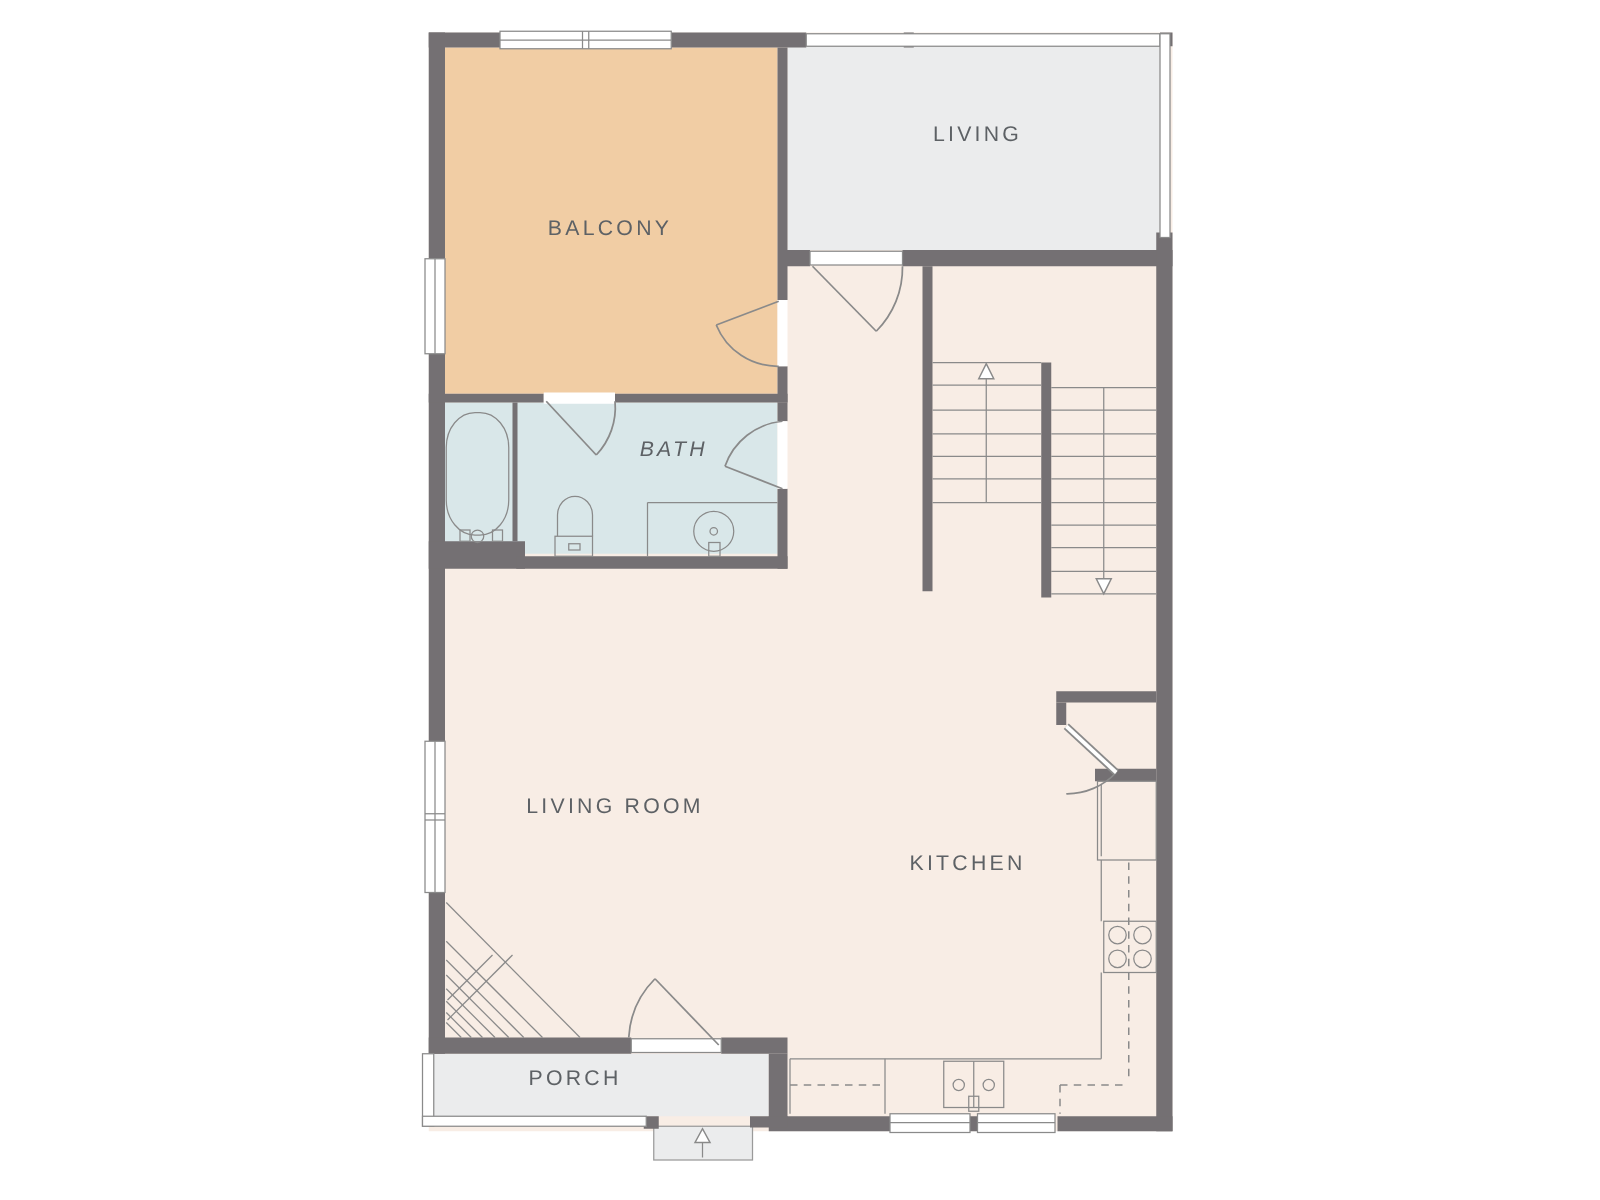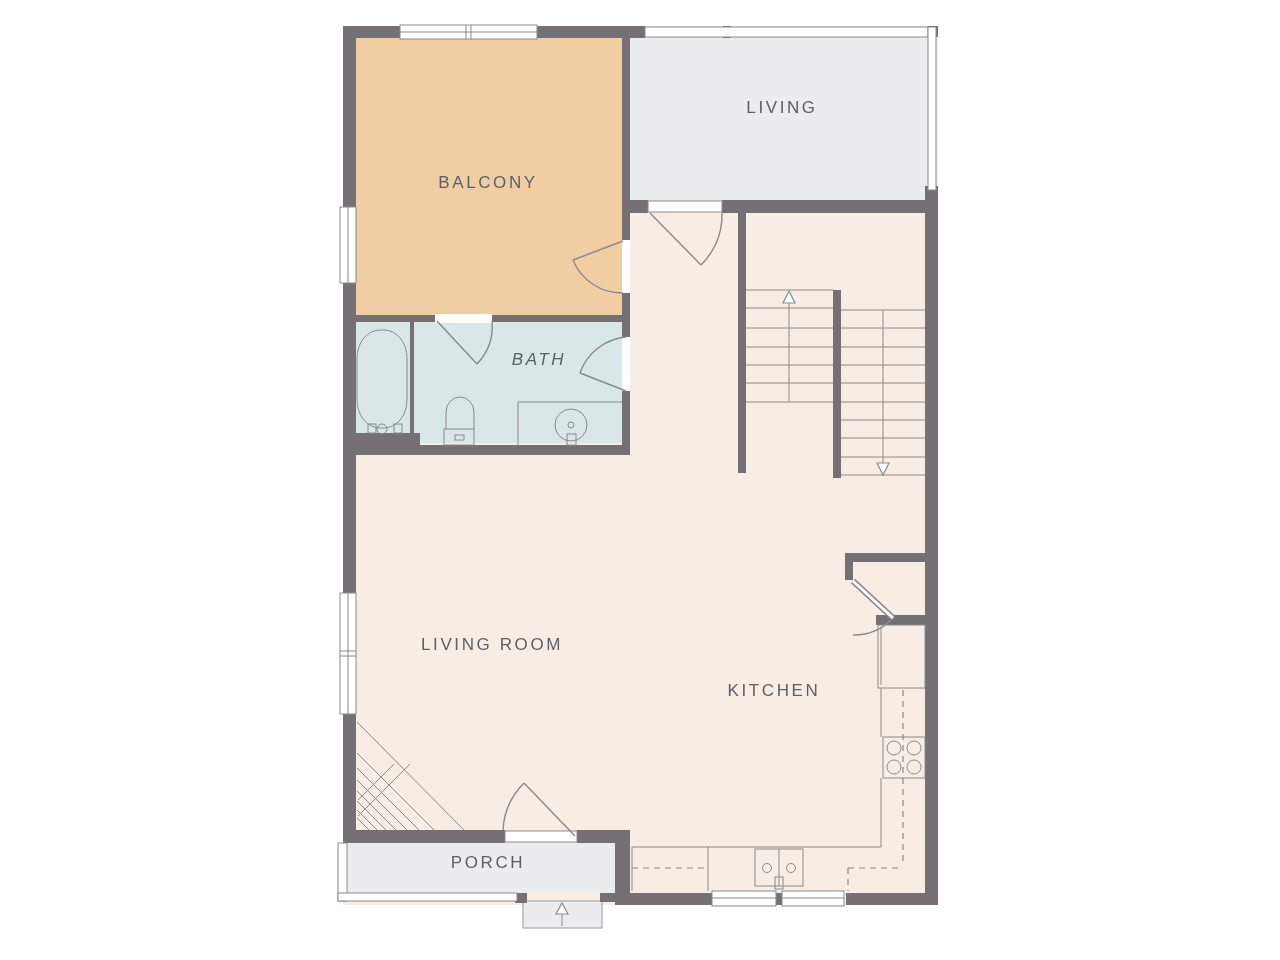--- a/index.html
+++ b/index.html
@@ -259,15 +259,15 @@
       <line class="ln1" x1="562" y1="910" x2="562" y2="926"></line>
       <polygon class="arrow-head" points="556,914 562,903 568,914"></polygon>
     </g>
   </svg>
 
   <div class="room-label" style="left:488px;top:183px;">BALCONY</div>
   <div class="room-label" style="left:782px;top:108px;">LIVING</div>
   <div class="room-label" style="left:539px;top:360px;font-style:italic;">BATH</div>
   <div class="room-label" style="left:492px;top:645px;">LIVING ROOM</div>
   <div class="room-label" style="left:774px;top:691px;">KITCHEN</div>
-  <div class="room-label" style="left:488px;top:863px;">PORCH</div>
+  <div class="room-label" style="left:460px;top:863px;">PORCH</div>
 
 </div>
 
 </body></html>

